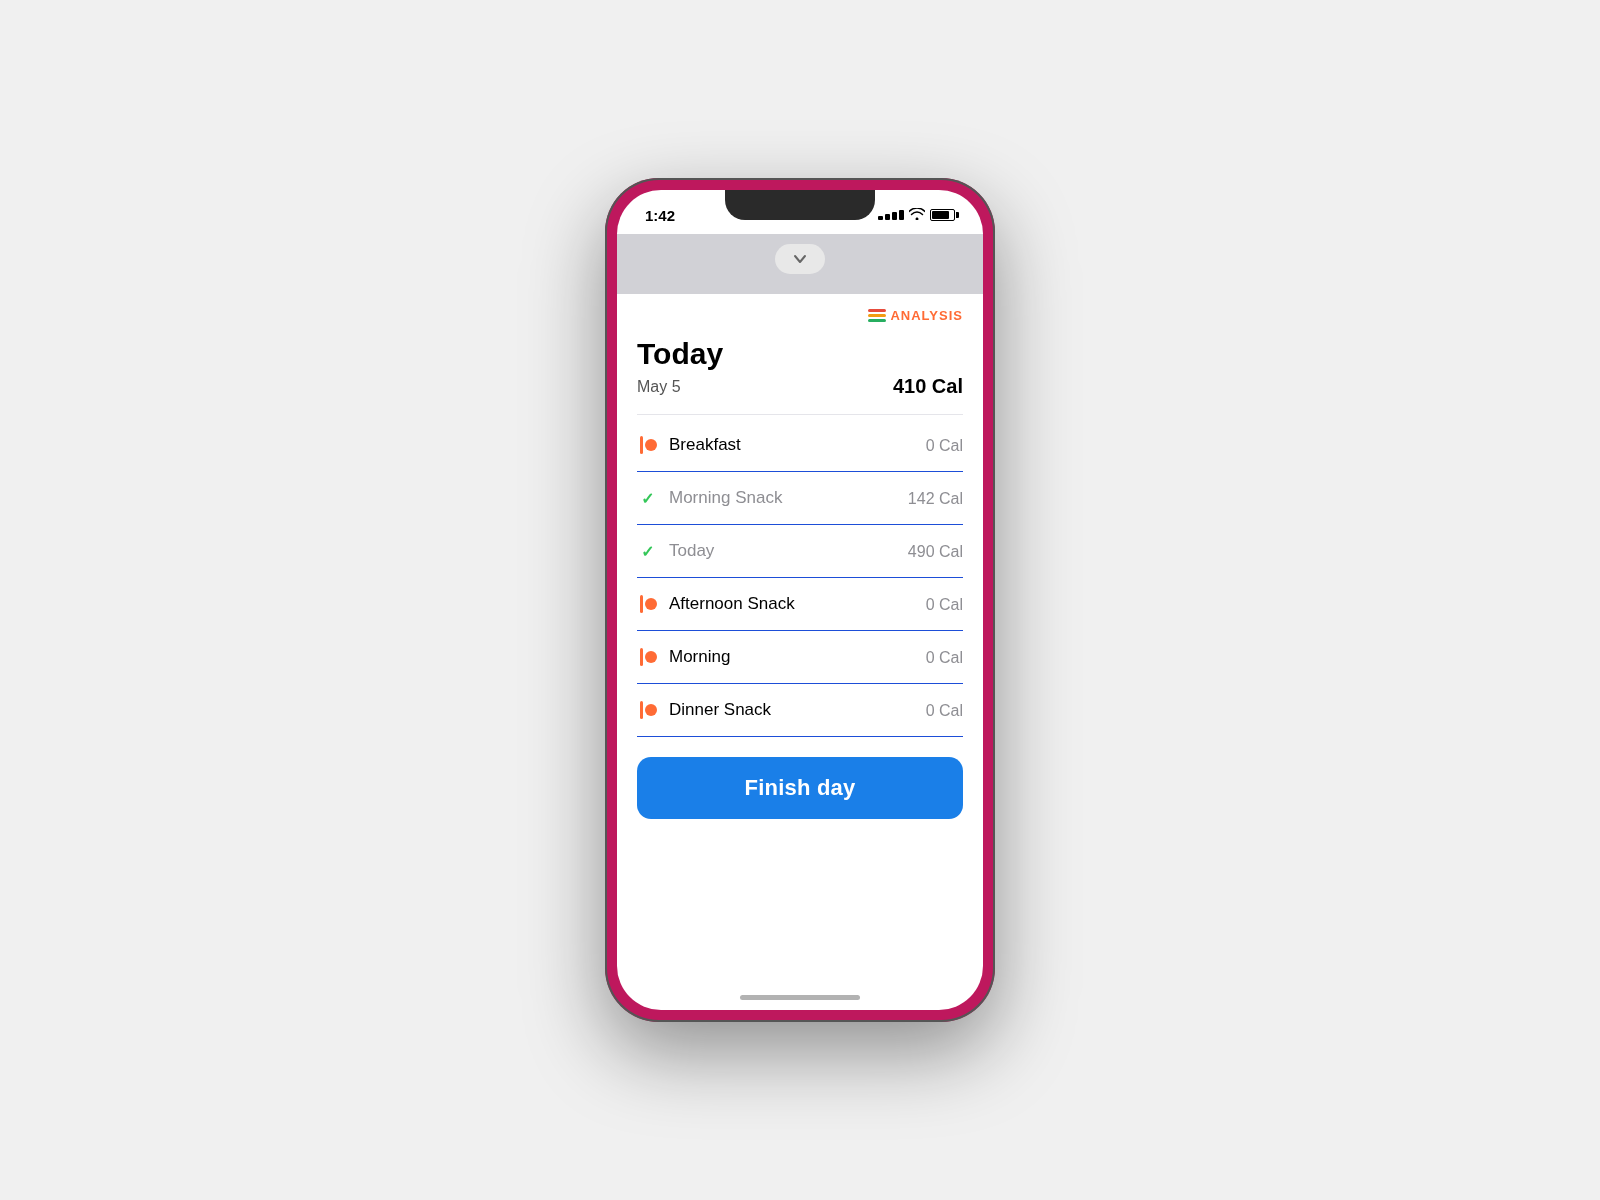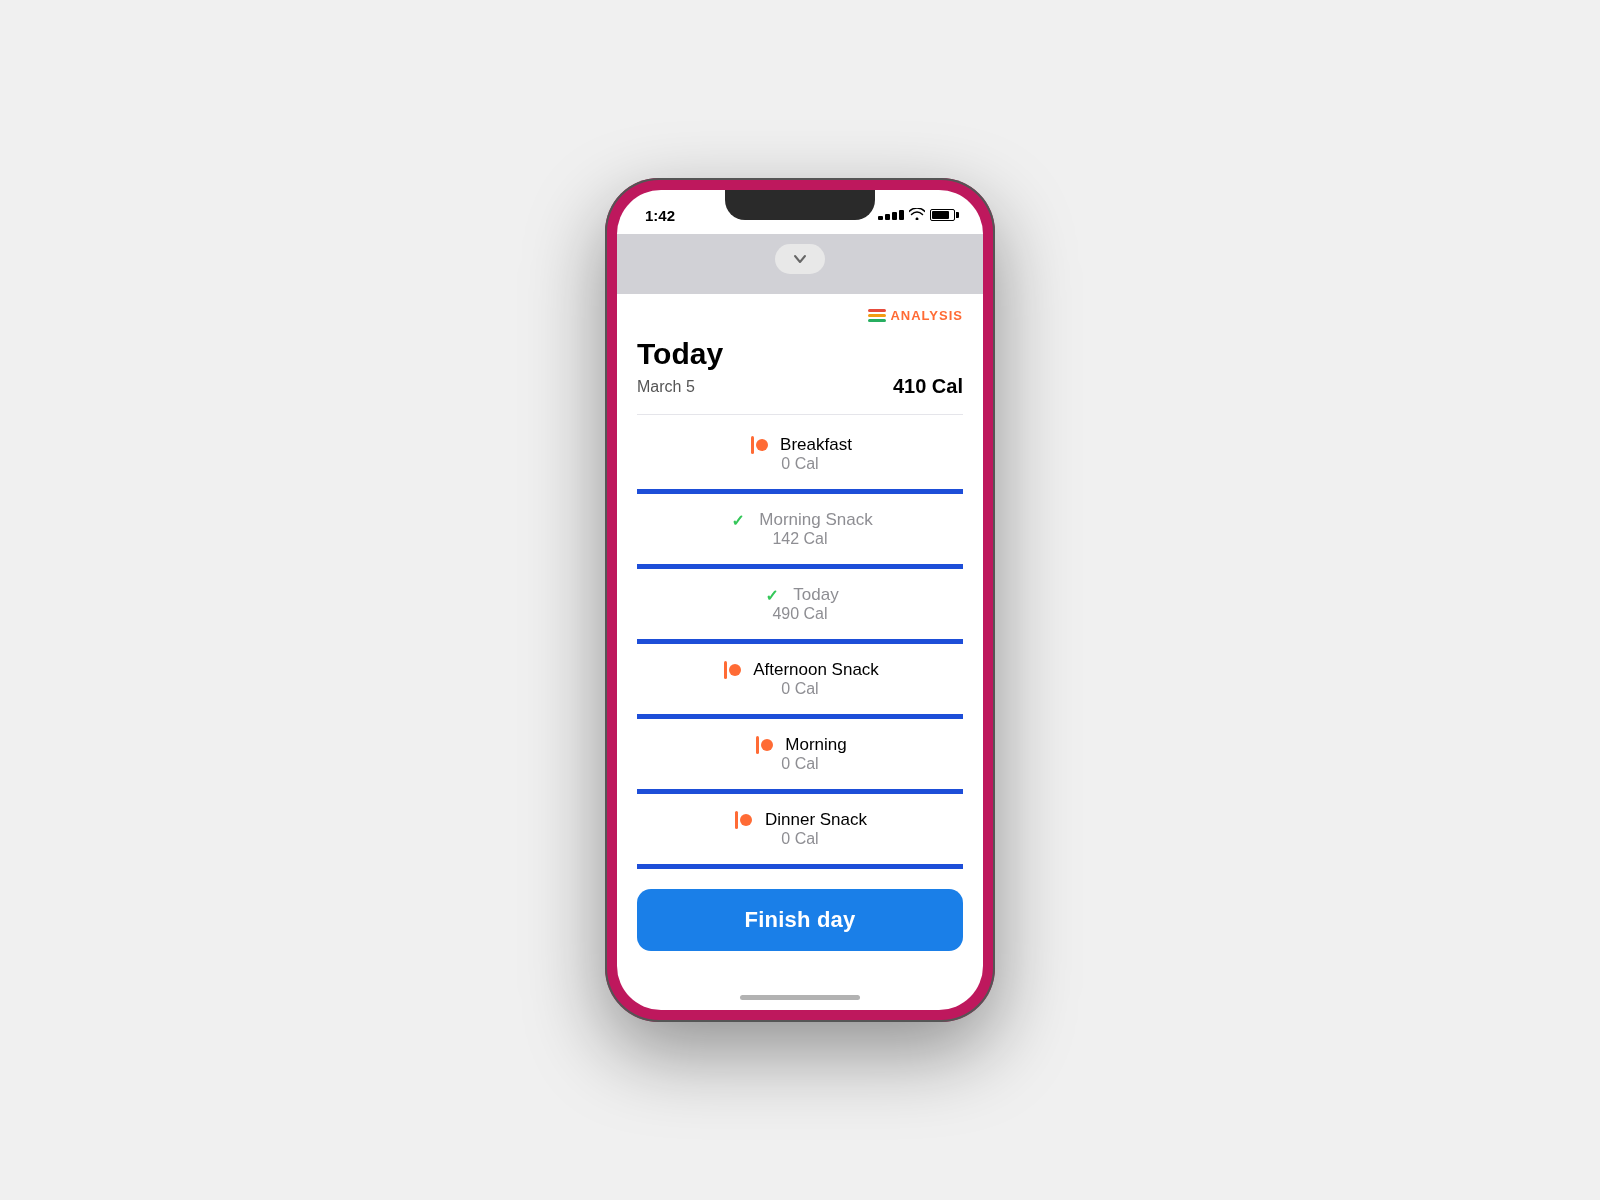--- a/index.html
+++ b/index.html
@@ -216,25 +216,24 @@
     }
 
     
     .meal-list {
       margin-top: 4px;
     }
 
     .meal-item {
       display: flex;
       justify-content: space-between;
-      align-items: center;
+      align-items: flex-end;
       padding: 16px 0;
-      border-bottom: 5px solid #1d4ed8;
+      border-bottom: 1px solid #1d4ed8;
       cursor: pointer;
-      flex-direction: column;
     }
 
     .meal-left {
       display: flex;
       align-items: center;
       gap: 10px;
     }
 
     .meal-icon {
       width: 22px;
@@ -379,21 +378,21 @@
               <div class="stripe" style="background:#f39c12;"></div>
               <div class="stripe" style="background:#27ae60;"></div>
             </div>
             <span class="analysis-label">ANALYSIS</span>
           </div>
         </div>
 
         <div class="day-header">
           <div class="day-title">Today</div>
           <div class="day-meta">
-            <span class="day-date">March 5</span>
+            <span class="day-date">May 5</span>
             <span class="total-cal">410 Cal</span>
           </div>
         </div>
 
         <div class="divider"></div>
 
         <div class="meal-list">
 
           <div class="meal-item">
             <div class="meal-left">

